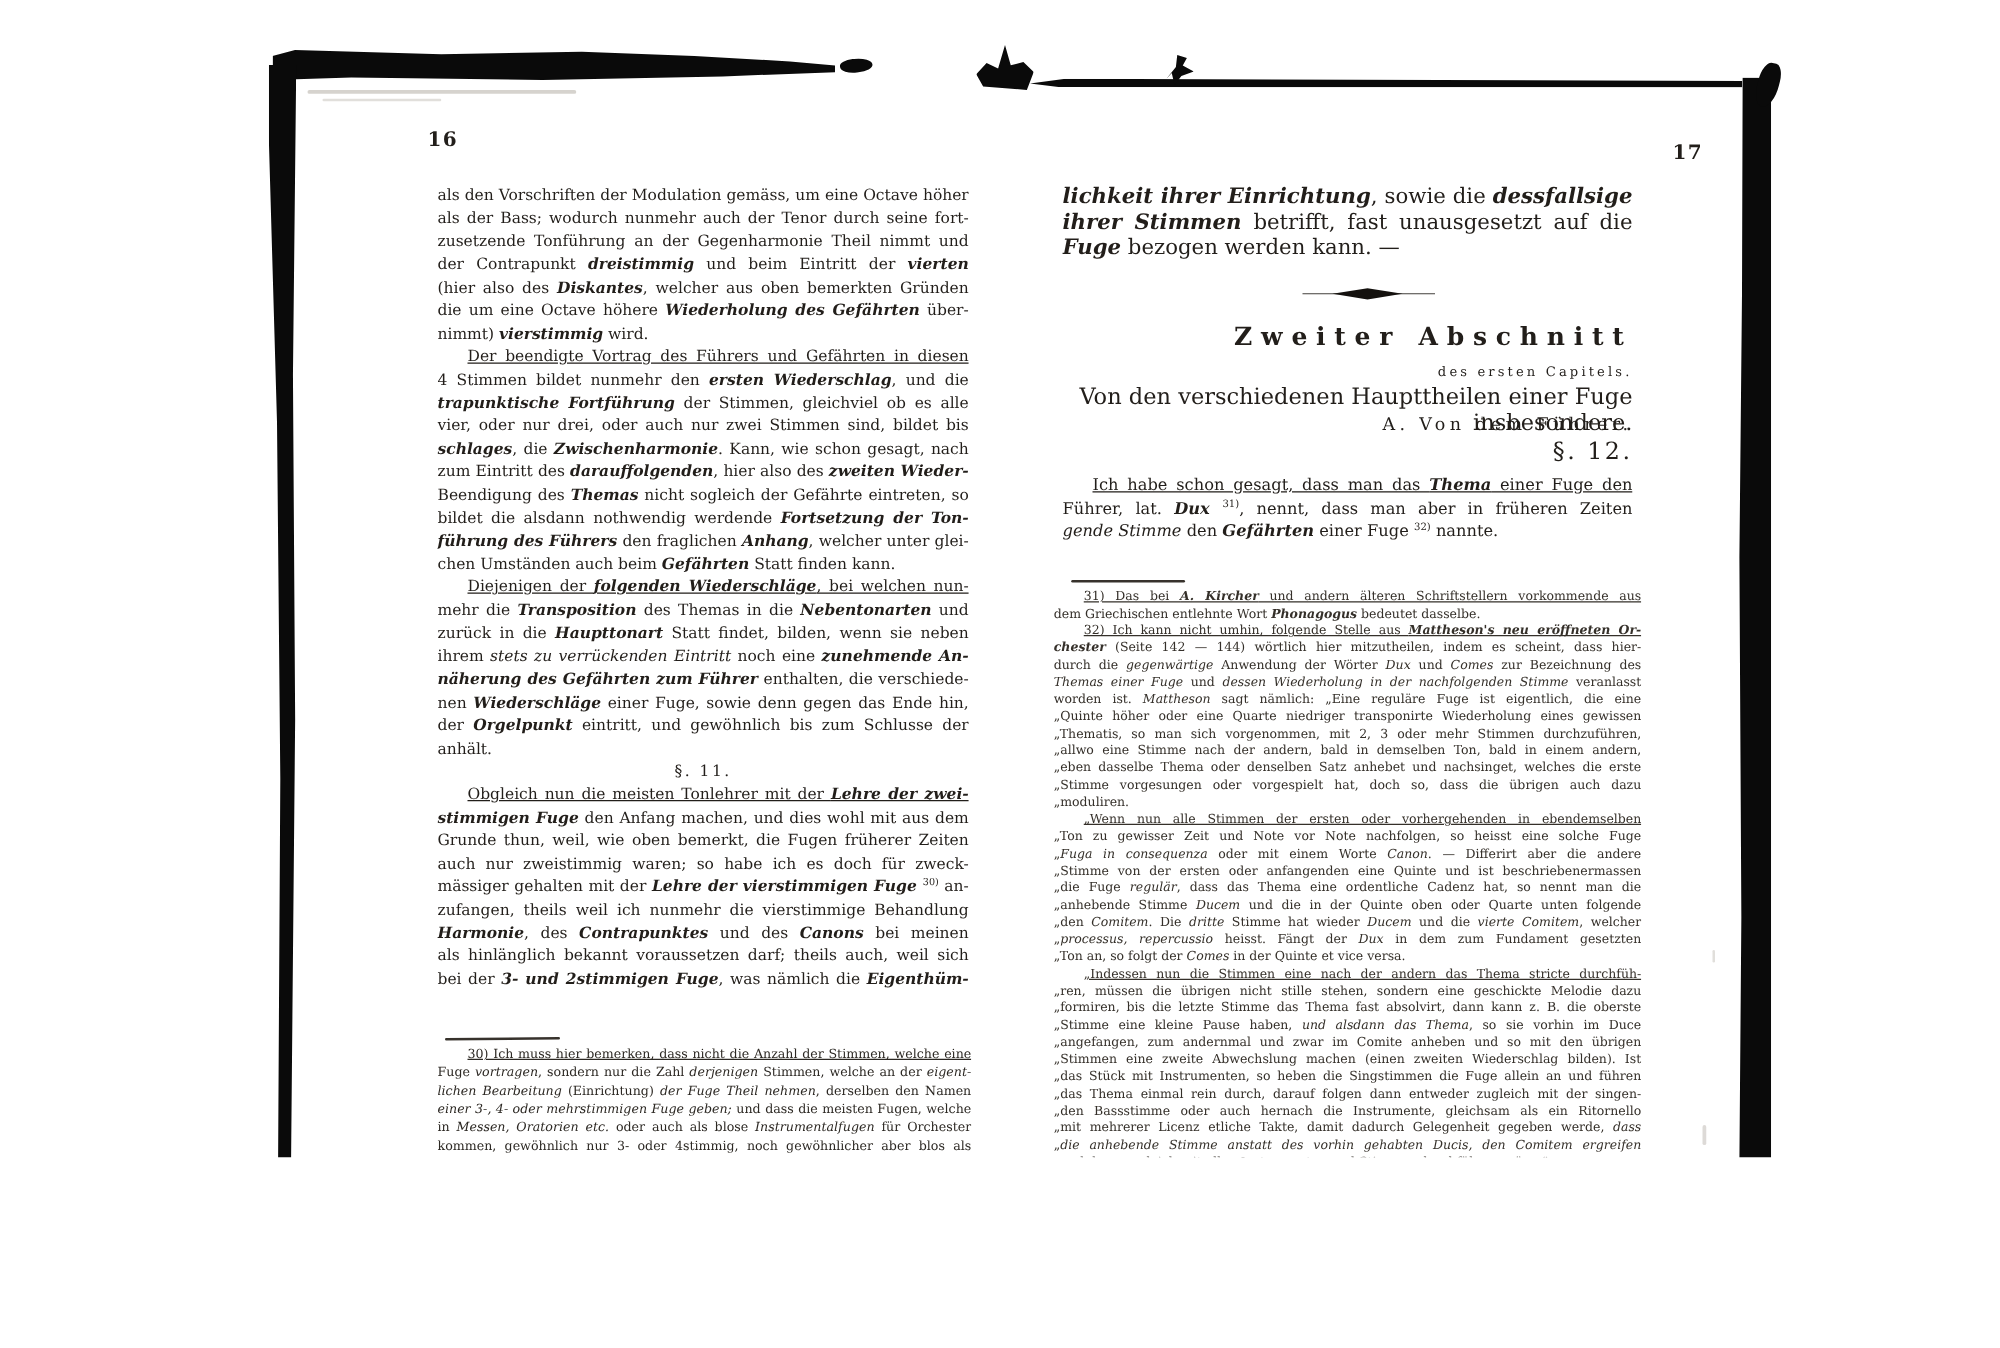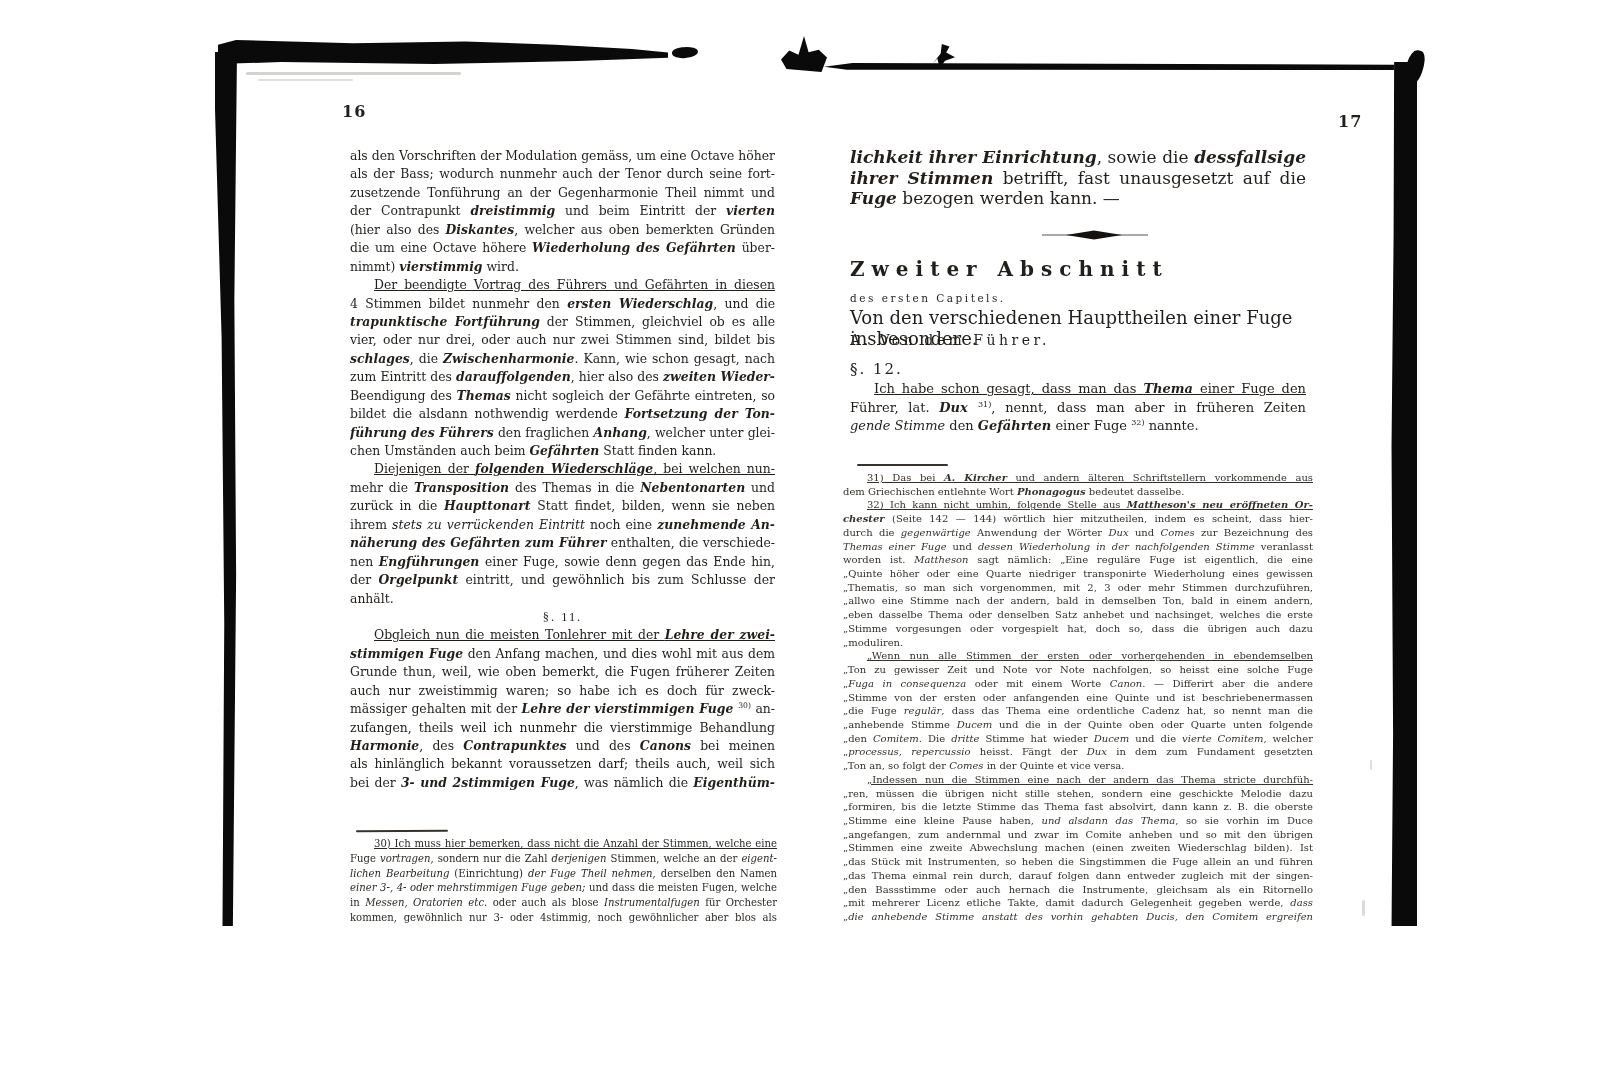--- a/index.html
+++ b/index.html
@@ -4,36 +4,36 @@
 <title>Book scan</title>
 <style>
   html,body{margin:0;padding:0;background:#ffffff;}
   #canvas{position:relative;width:1600px;height:926px;background:#ffffff;overflow:hidden;
           font-family:"DejaVu Serif", serif;color:#221e1a;}
   
   .col{position:absolute;}
   .tline{height:var(--lh);line-height:var(--lh);overflow:hidden;white-space:normal;}
   .just{text-align:justify;text-align-last:justify;}
   .ind{text-indent:24px;text-decoration:underline;}
-  .ctr{text-align:center;text-align-last:center;letter-spacing:2px;font-family:Liberation Serif, serif;}
+  .ctr{text-align:center;text-align-last:center;letter-spacing:2px;}
   .i{font-style:italic;}
   .bi{font-style:italic;font-weight:bold;}
   .sup{font-size:0.62em;vertical-align:super;line-height:0;}
   .main16{left:350px;top:147px;width:425px;--lh:18.45px;font-size:12.4px;}
   .fn16{left:350px;top:837px;width:427px;--lh:14.75px;font-size:10.1px;color:#2c2823;}
   .cont17{left:850px;top:147px;width:456px;--lh:20.6px;font-size:17px;}
   .p12{left:850px;top:380px;width:456px;--lh:18.5px;font-size:13px;}
   .fn17{left:843px;top:471px;width:470px;--lh:13.72px;font-size:10px;color:#35302a;}
   
-  .h{position:absolute;left:850px;width:456px;text-align:left;}
+  .h{position:absolute;left:850px;width:456px;text-align:right;}
   .h-section{top:257px;font-size:20px;font-weight:bold;letter-spacing:7px;}
   .h-sub{top:292px;font-size:10.5px;letter-spacing:2.5px;}
   .h-chapter{top:307px;font-size:18px;}
   .h-a{top:332px;font-size:14px;letter-spacing:3.5px;}
-  .h-p12{top:360px;font-size:15px;letter-spacing:2px;}
+  .h-p12{top:350px;font-size:19px;letter-spacing:2px;}
   
   .pageno{position:absolute;font-size:16px;font-weight:bold;letter-spacing:1px;}
   #pn16{left:342px;top:102px;}
   #pn17{left:1338px;top:112px;}
   .fnsep{position:absolute;height:2px;background:#37322c;border-radius:2px;}
   #sep16{left:356px;top:830px;width:92px;transform:rotate(-.4deg);}
   #sep17{left:857px;top:464px;width:91px;}
   #runsig{position:absolute;left:858px;top:939px;font-size:9px;color:#46403a;}
   #sig3{position:absolute;left:1199px;top:936px;font-size:13px;color:#35302a;}
   #ornament{position:absolute;left:1040px;top:229px;}
@@ -106,21 +106,21 @@
       <div class="tline just"><span>zum Eintritt des </span><span class="bi">darauffolgenden</span><span>, hier also des </span><span class="bi">zweiten Wieder-</span></div>
       <div class="tline just"><span>Beendigung des </span><span class="bi">Themas</span><span> nicht sogleich der Gefährte eintreten, so</span></div>
       <div class="tline just"><span>bildet die alsdann nothwendig werdende </span><span class="bi">Fortsetzung der Ton-</span></div>
       <div class="tline just"><span class="bi">führung des Führers</span><span> den fraglichen </span><span class="bi">Anhang</span><span>, welcher unter glei-</span></div>
       <div class="tline"><span>chen Umständen auch beim </span><span class="bi">Gefährten</span><span> Statt finden kann.</span></div>
       <div class="tline just ind"><span>Diejenigen der </span><span class="bi">folgenden Wiederschläge</span><span>, bei welchen nun-</span></div>
       <div class="tline just"><span>mehr die </span><span class="bi">Transposition</span><span> des Themas in die </span><span class="bi">Nebentonarten</span><span> und</span></div>
       <div class="tline just"><span>zurück in die </span><span class="bi">Haupttonart</span><span> Statt findet, bilden, wenn sie neben</span></div>
       <div class="tline just"><span>ihrem </span><span class="i">stets zu verrückenden Eintritt</span><span> noch eine </span><span class="bi">zunehmende An-</span></div>
       <div class="tline just"><span class="bi">näherung des Gefährten zum Führer</span><span> enthalten, die verschiede-</span></div>
-      <div class="tline just"><span>nen </span><span class="bi">Engführungen</span><span> einer Fuge, sowie denn gegen das Ende hin,</span></div>
+      <div class="tline just"><span>nen </span><span class="bi">Wiederschläge</span><span> einer Fuge, sowie denn gegen das Ende hin,</span></div>
       <div class="tline just"><span>der </span><span class="bi">Orgelpunkt</span><span> eintritt, und gewöhnlich bis zum Schlusse der Fuge</span></div>
       <div class="tline"><span>anhält.</span></div>
       <div class="tline ctr"><span>§. 11.</span></div>
       <div class="tline just ind"><span>Obgleich nun die meisten Tonlehrer mit der </span><span class="bi">Lehre der zwei-</span></div>
       <div class="tline just"><span class="bi">stimmigen Fuge</span><span> den Anfang machen, und dies wohl mit aus dem</span></div>
       <div class="tline just"><span>Grunde thun, weil, wie oben bemerkt, die Fugen früherer Zeiten</span></div>
       <div class="tline just"><span>auch nur zweistimmig waren; so habe ich es doch für zweck-</span></div>
       <div class="tline just"><span>mässiger gehalten mit der </span><span class="bi">Lehre der vierstimmigen Fuge </span><span class="sup">30)</span><span> an-</span></div>
       <div class="tline just"><span>zufangen, theils weil ich nunmehr die vierstimmige Behandlung der</span></div>
       <div class="tline just"><span class="bi">Harmonie</span><span>, des </span><span class="bi">Contrapunktes</span><span> und des </span><span class="bi">Canons</span><span> bei meinen Lesern</span></div>

